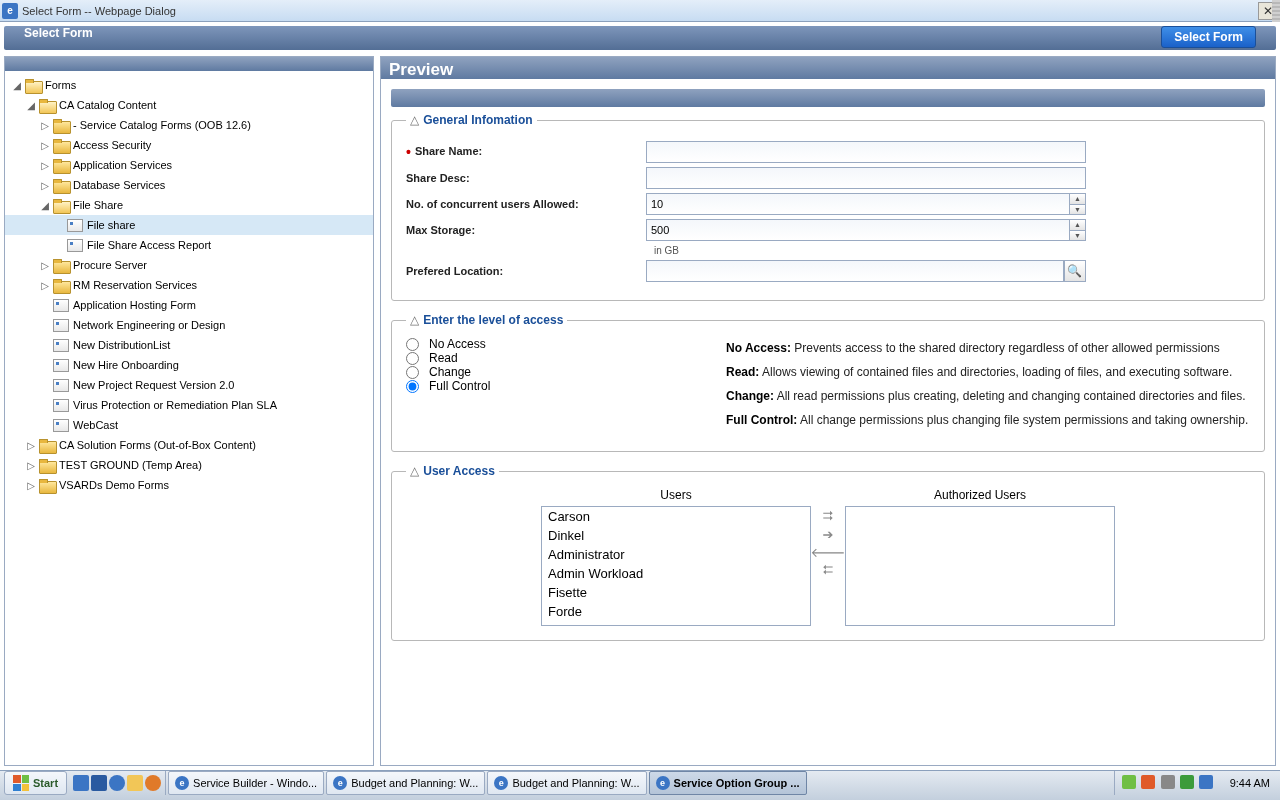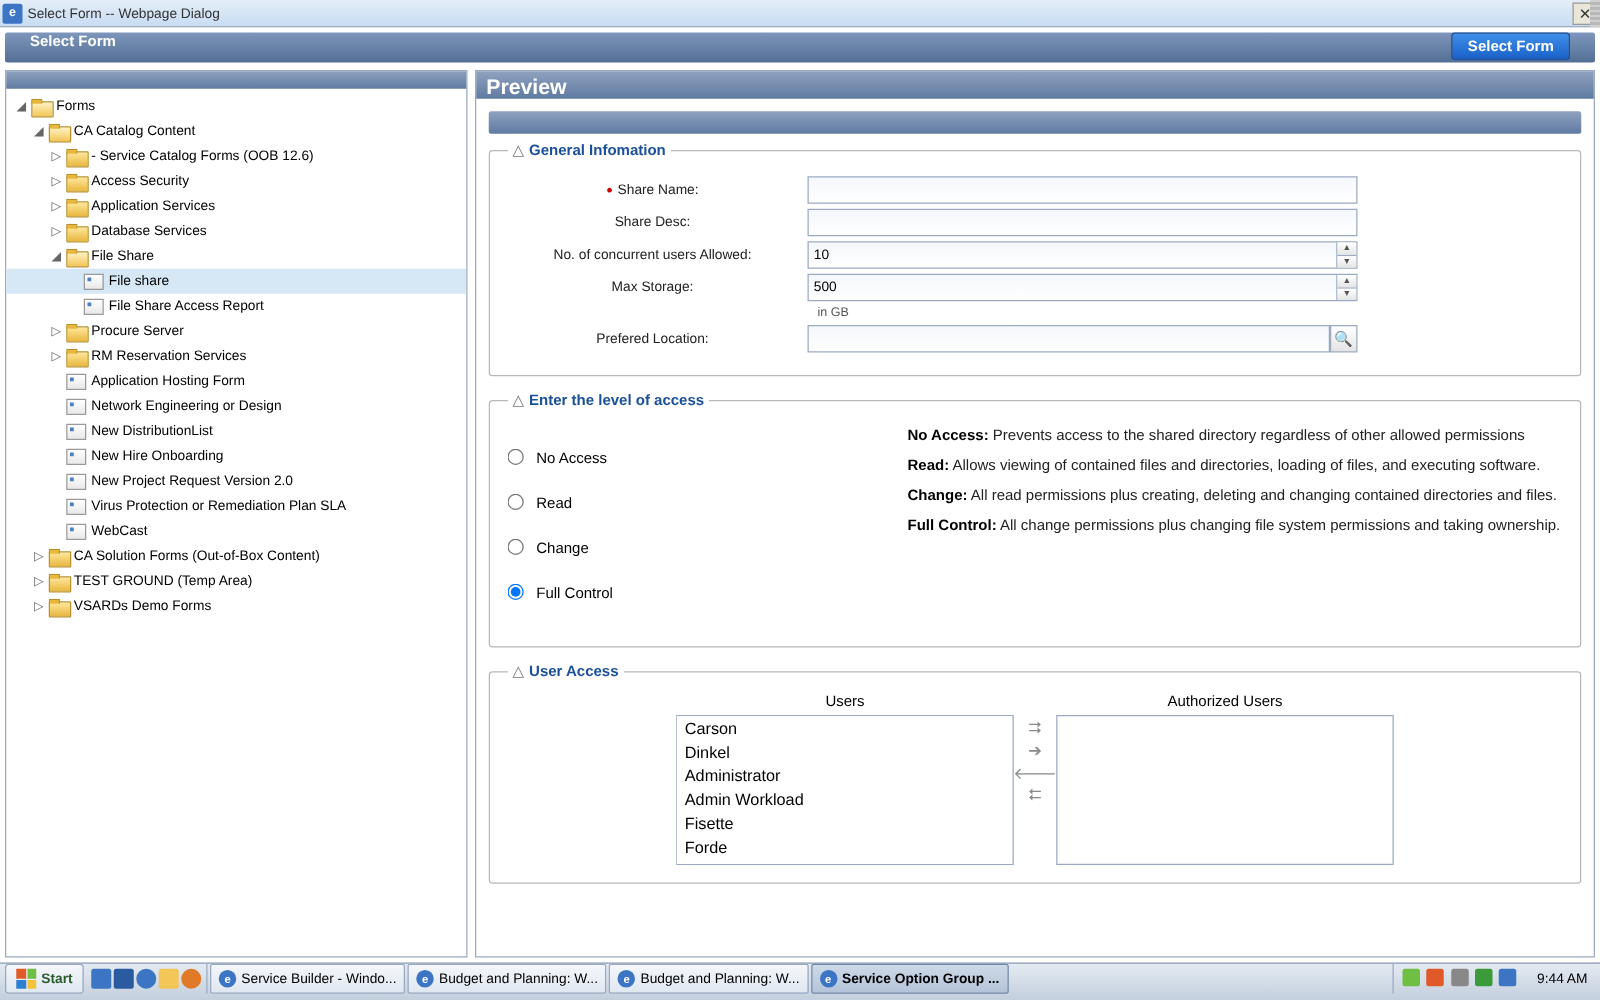--- a/index.html
+++ b/index.html
@@ -38,37 +38,37 @@
 .indent-3 { padding-left: 48px; }
 
 .preview-body { padding: 10px; overflow:auto; flex:1;}
 .preview-strip { height: 18px; background: linear-gradient(#8fa2bf, #5f7aa1); margin-bottom: 6px; border-radius:2px;}
 
 fieldset { border: 1px solid #b8b8b8; border-radius: 3px; padding: 10px 14px 14px 14px; margin-bottom: 12px; }
 legend { color: #1a4f99; font-weight: bold; font-size: 12px; padding: 0 4px; }
 legend .tw-legend { color:#777; font-weight:normal; margin-right:4px; }
 
 .form-row { display:flex; align-items:center; margin: 4px 0; }
-.form-row .lbl { width: 240px; text-align: center; padding-right: 8px; color:#222; }
+.form-row .lbl { width: 240px; text-align: left; padding-right: 8px; color:#222;font-weight:bold; }
 .form-row .req { color: #c00; font-size: 14px; vertical-align: middle; margin-right:4px;}
 .form-row input[type=text], .spin-wrap, .lookup-wrap input { height: 22px; border: 1px solid #9aaac2; background: linear-gradient(#f4f7fb,#fff); padding: 2px 4px; font: inherit;}
 .form-row input[type=text] { width: 440px; }
 .spin-wrap { width: 440px; display:flex; align-items:stretch; padding:0;}
 .spin-wrap input { border:none; flex:1; padding:2px 4px; font:inherit; background:transparent;}
 .spin-btns { width:16px; display:flex; flex-direction:column; border-left:1px solid #9aaac2;}
 .spin-btns div { flex:1; display:flex; align-items:center; justify-content:center; font-size:7px; color:#555; border-bottom:1px solid #9aaac2; background:linear-gradient(#fff,#e4e4e4);}
 .spin-btns div:last-child{border-bottom:none;}
 .hint { font-size:10px; color:#555; margin-left:248px;}
 .lookup-wrap { display:flex; width:440px;}
 .lookup-wrap input { flex:1; border:1px solid #9aaac2; border-right:none; height:22px;}
 .lookup-btn { width:22px; border:1px solid #9aaac2; background:linear-gradient(#fff,#e4e4e4); display:flex;align-items:center;justify-content:center; color:#1a4f99; font-size:12px;}
 
 .access-flex { display:flex; gap:20px;}
 .radio-col { width: 300px; }
-.radio-row { display:flex; align-items:flex-start; gap:10px; margin:22px 0; font-size:12px;}
+.radio-row { display:flex; align-items:flex-end; gap:10px; margin:0 0; font-size:12px;}
 .radio-row input { }
 .desc-col { flex:1; font-size:12px; color:#222;}
 .desc-col p { margin: 4px 0 10px 0;}
 .desc-col b { color:#000;}
 
 .ua-flex { display:flex; gap:8px; align-items:flex-start; justify-content:center;}
 .ua-col h4 { text-align:center; font-size:12px; font-weight:normal; margin-bottom:4px;}
 .ua-list { width: 270px; height: 120px; border:1px solid #9aaac2; background:#fff; overflow-y:scroll; }
 .ua-list div { padding:2px 6px; font-size:13px;}
 .ua-btns { display:flex; flex-direction:column; gap:2px; margin-top:20px;}

